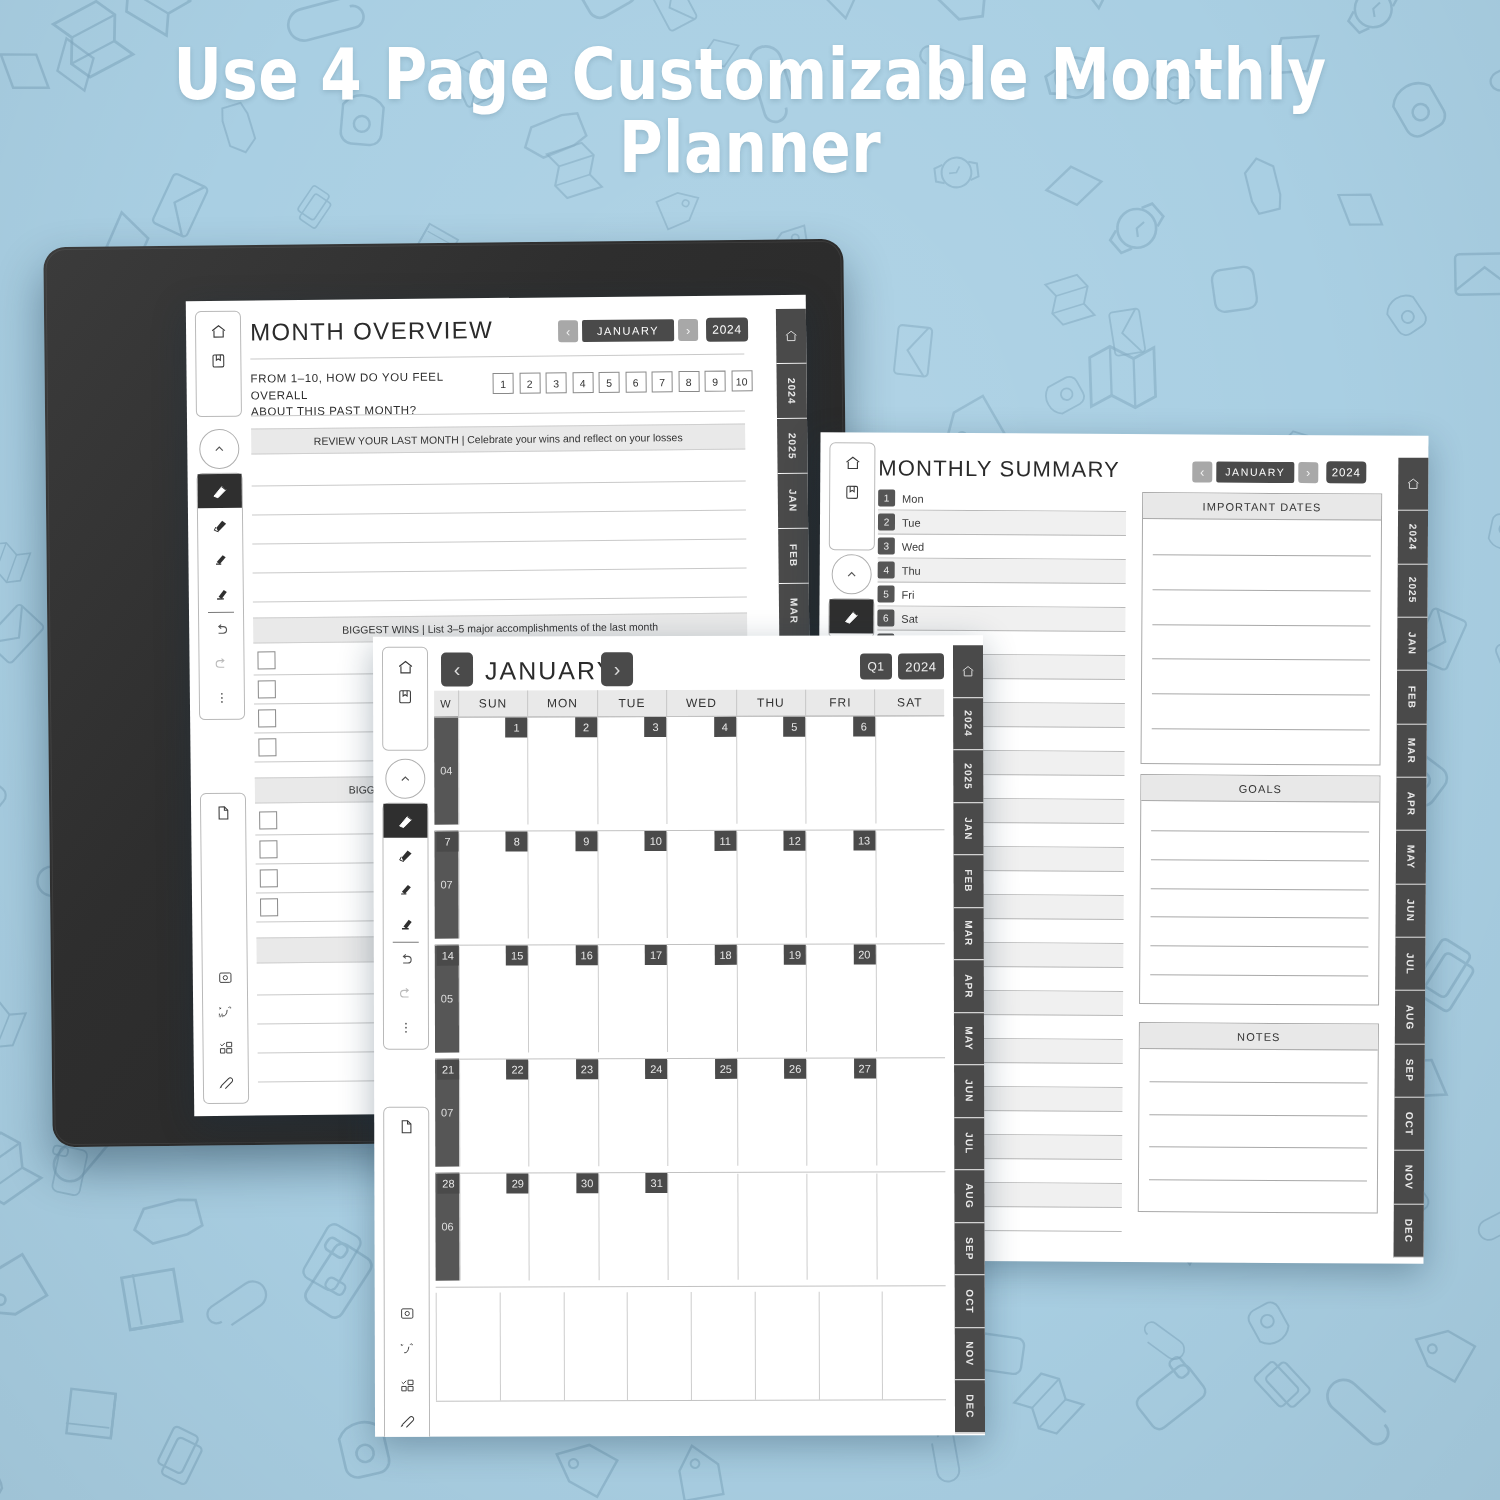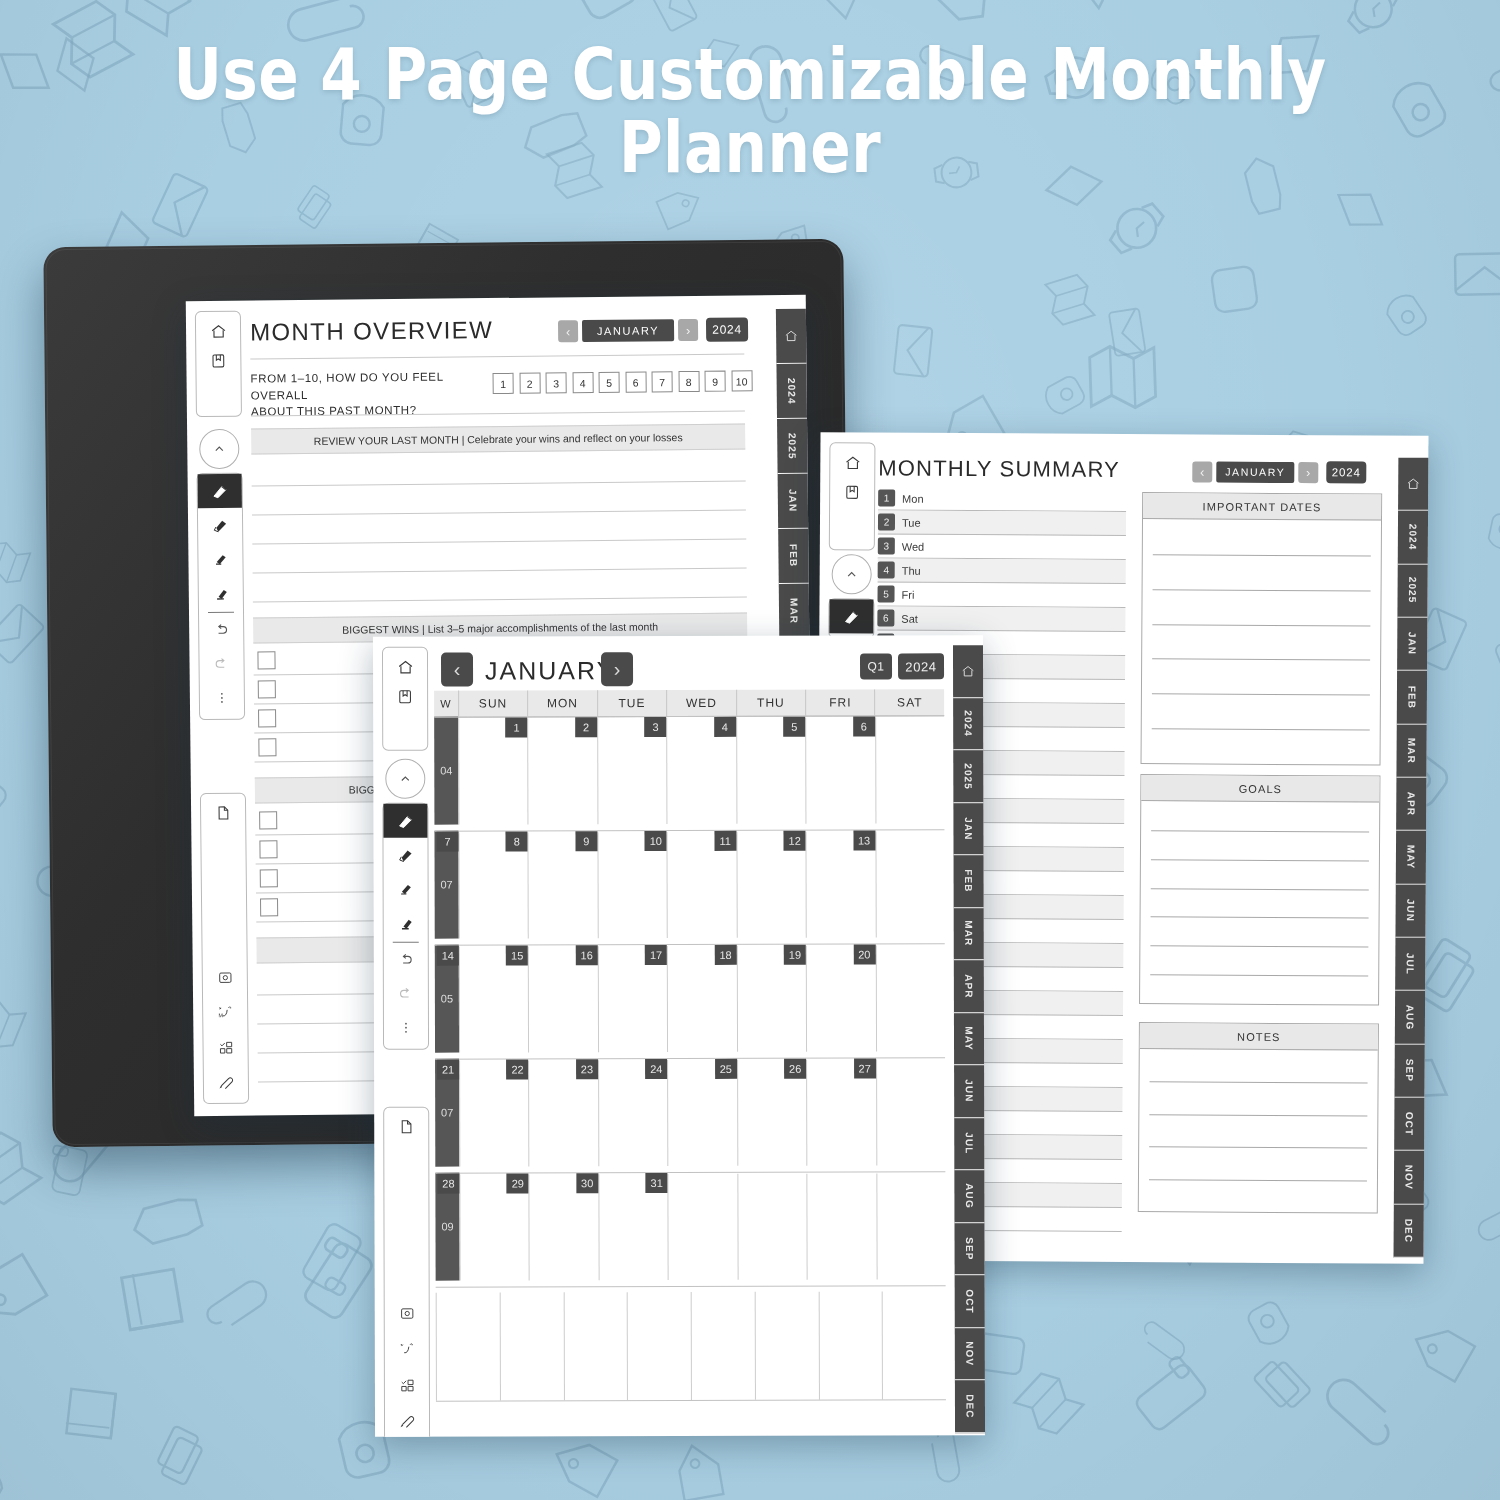--- a/index.html
+++ b/index.html
@@ -933,21 +933,21 @@
         <div class="vline" style="left: 162.857px; top: 344px; height: 106px;"></div>
         <div class="dtag" style="left: 140.857px; top: 343px; width: 22px; height: 20px;">23</div>
         <div class="vline" style="left: 232.286px; top: 344px; height: 106px;"></div>
         <div class="dtag" style="left: 210.286px; top: 343px; width: 22px; height: 20px;">24</div>
         <div class="vline" style="left: 301.714px; top: 344px; height: 106px;"></div>
         <div class="dtag" style="left: 279.714px; top: 343px; width: 22px; height: 20px;">25</div>
         <div class="vline" style="left: 371.143px; top: 344px; height: 106px;"></div>
         <div class="dtag" style="left: 349.143px; top: 343px; width: 22px; height: 20px;">26</div>
         <div class="vline" style="left: 440.571px; top: 344px; height: 106px;"></div>
         <div class="dtag" style="left: 418.571px; top: 343px; width: 22px; height: 20px;">27</div>
-        <div class="wk" style="left: 0px; top: 456px; width: 24px; height: 108px;">09</div>
+        <div class="wk" style="left: 0px; top: 456px; width: 24px; height: 108px;">06</div>
         <div class="hline" style="left: 0px; top: 456px; width: 510px;"></div>
         <div class="vline" style="left: 24px; top: 458px; height: 106px;"></div>
         <div class="dtag" style="left: 2px; top: 457px; width: 22px; height: 20px;">28</div>
         <div class="vline" style="left: 93.4286px; top: 458px; height: 106px;"></div>
         <div class="dtag" style="left: 71.4286px; top: 457px; width: 22px; height: 20px;">29</div>
         <div class="vline" style="left: 162.857px; top: 458px; height: 106px;"></div>
         <div class="dtag" style="left: 140.857px; top: 457px; width: 22px; height: 20px;">30</div>
         <div class="vline" style="left: 232.286px; top: 458px; height: 106px;"></div>
         <div class="dtag" style="left: 210.286px; top: 457px; width: 22px; height: 20px;">31</div>
         <div class="vline" style="left: 301.714px; top: 458px; height: 106px;"></div>

